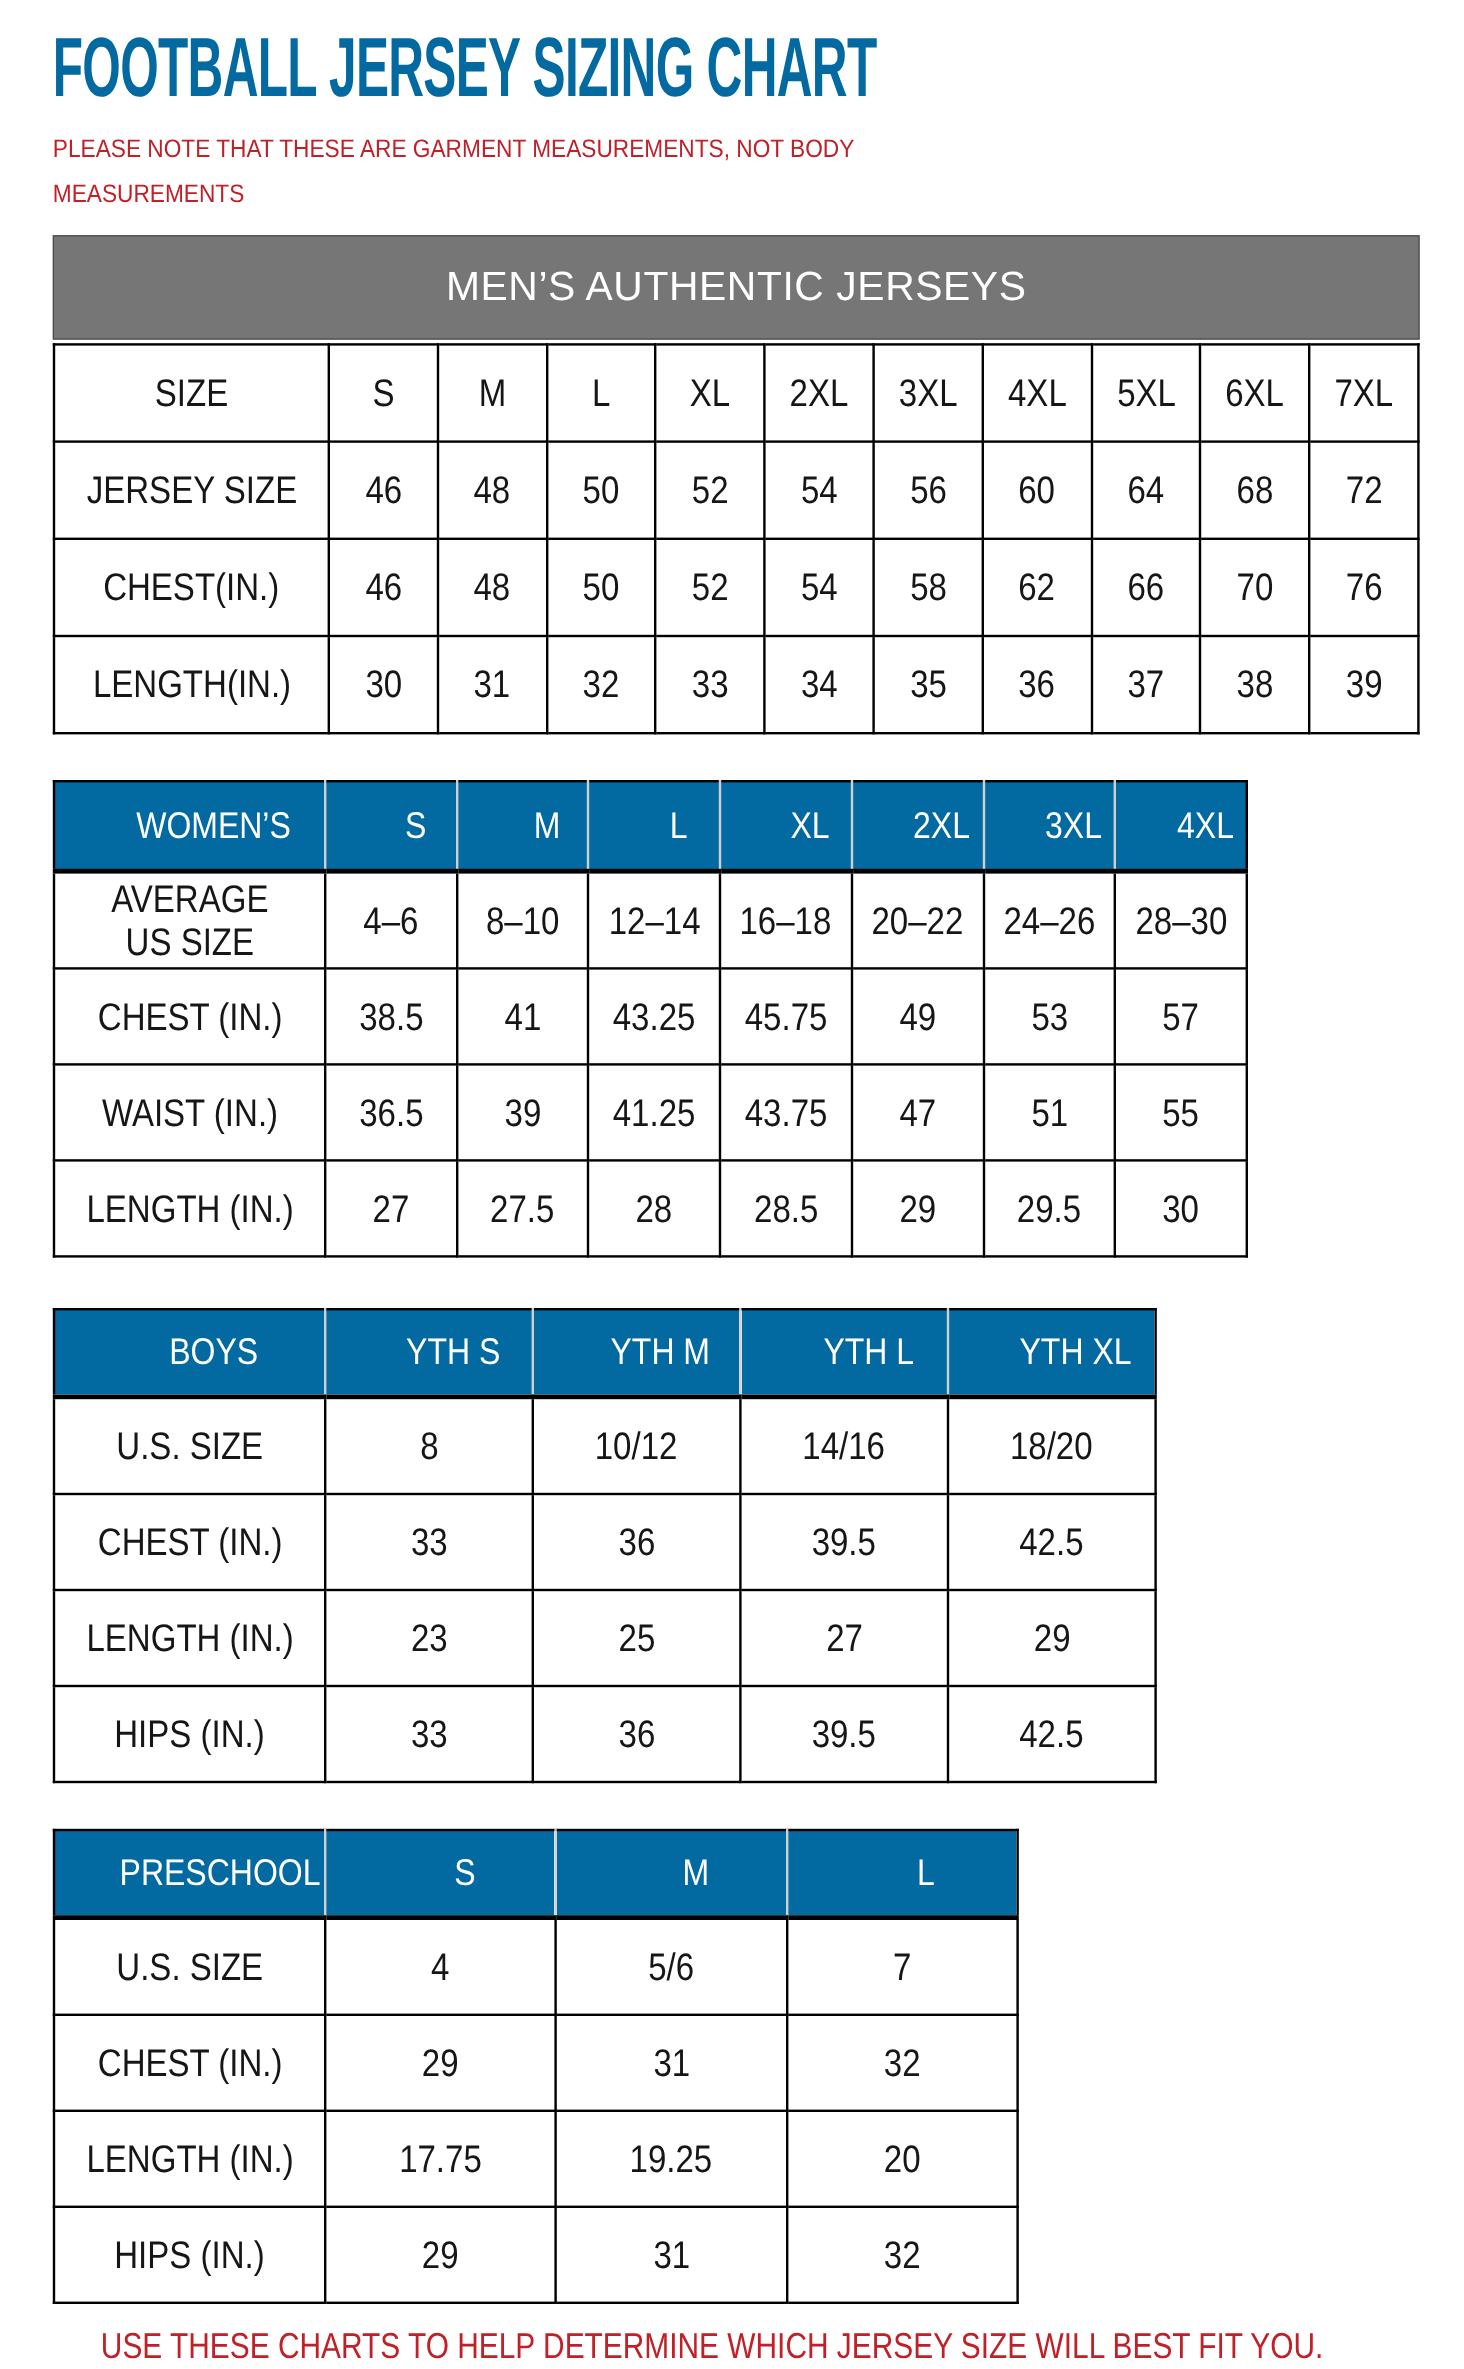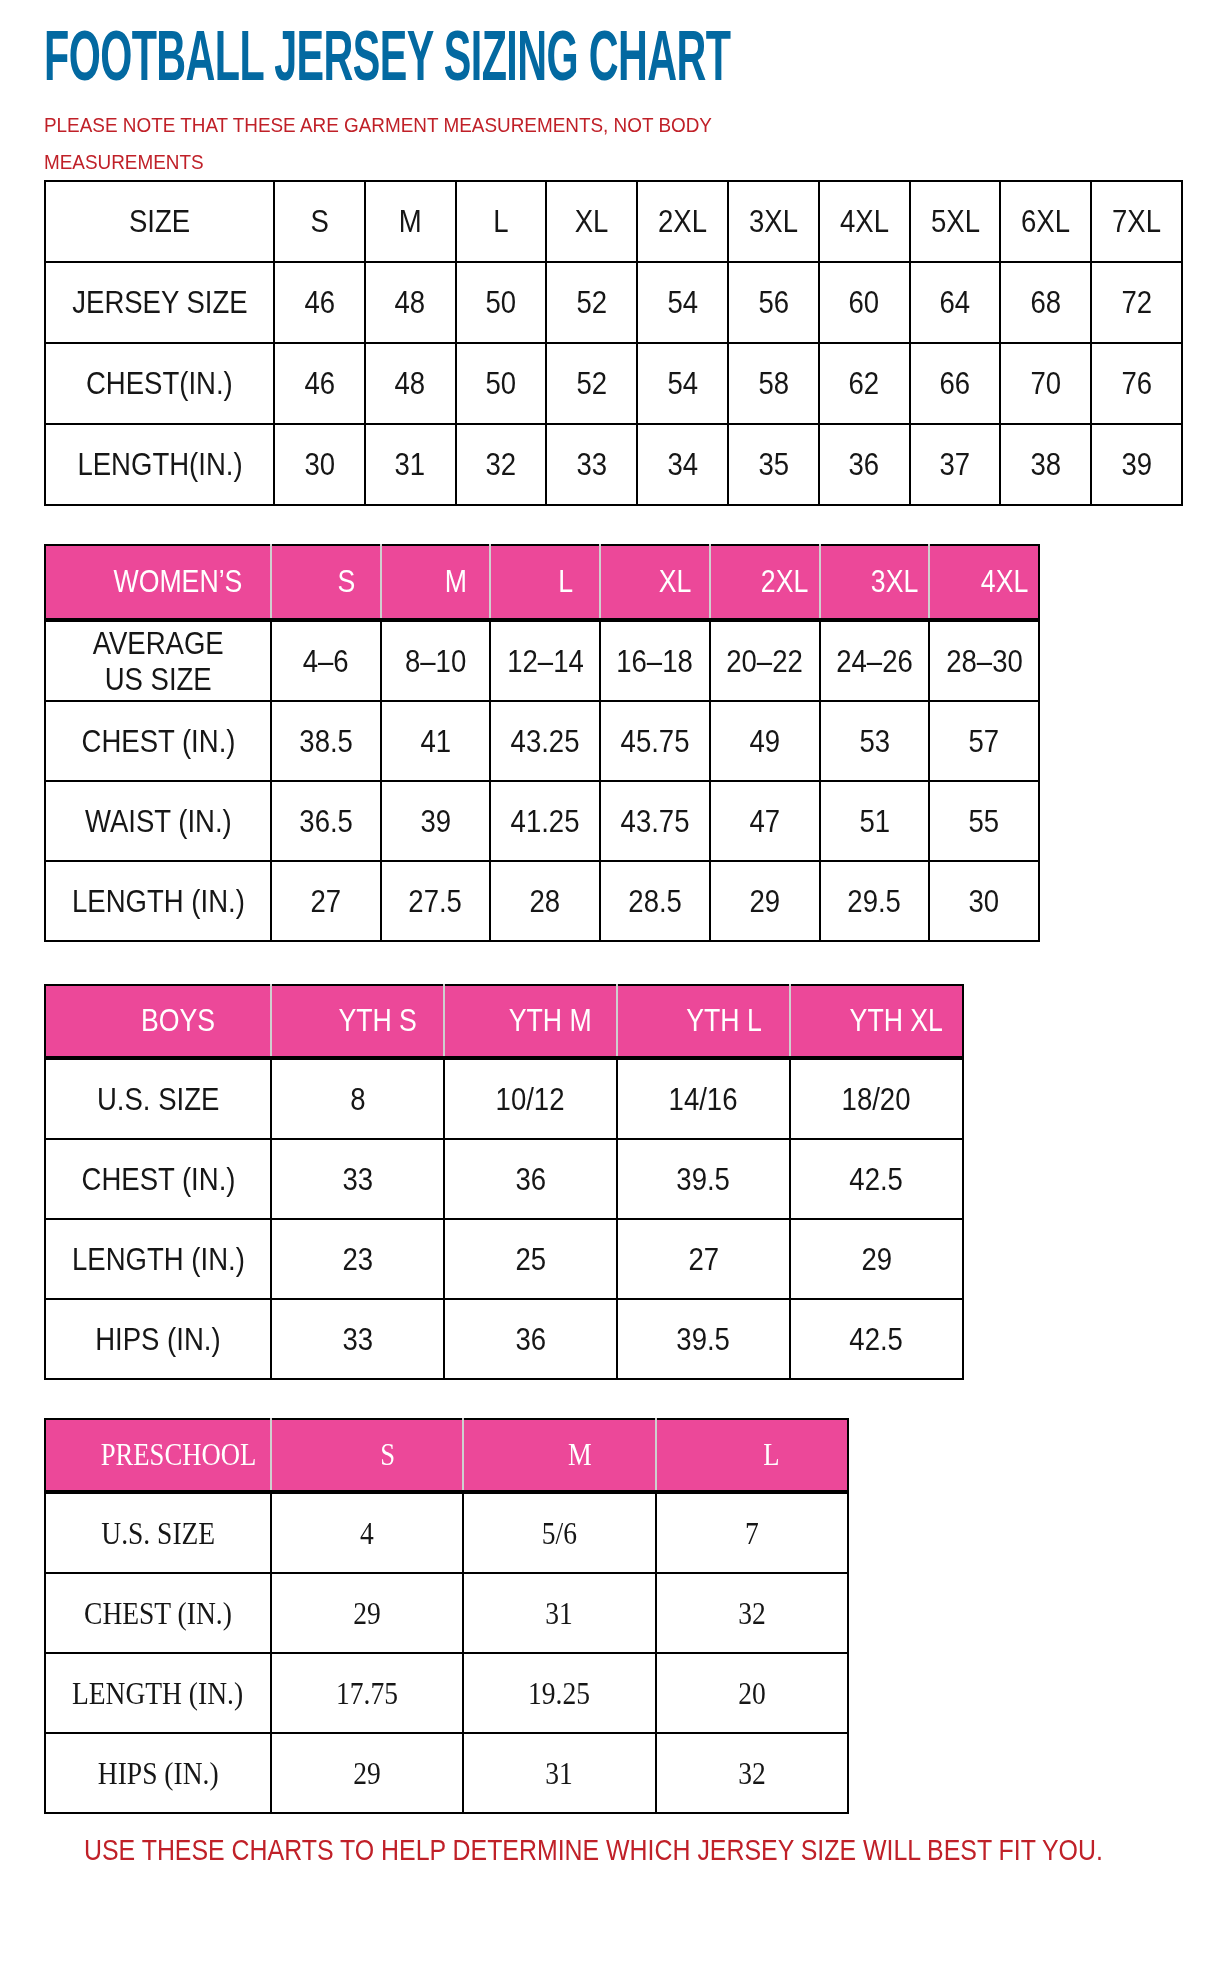--- a/index.html
+++ b/index.html
@@ -51,25 +51,25 @@
   .t-womens{width:996px;margin-top:38px;}
   .t-womens col.c0{width:226px;}
   .t-womens td{height:78px;}
 
   .t-boys{width:920px;margin-top:42px;}
   .t-boys col.c0{width:226px;}
   .t-boys td{height:78px;}
 
   .t-preschool{width:805px;margin-top:38px;}
   .t-preschool col.c0{width:226px;}
-  .t-preschool td{height:78px;font-family:Liberation Serif, serif;}
+  .t-preschool td{height:78px;}
 
   
   .sizing-table tr.header-row td{
-    background:#ec4899;color:#ffffff;
+    background:#0369a1;color:#ffffff;
     border-top:2px solid #000;border-bottom:4px solid #000;
     border-right:2px solid #cfcfcf;border-left:none;
     font-size:31px;
     padding-left:40px;
   }
   .sizing-table tr.header-row td:first-child{border-left:2px solid #000;}
   .sizing-table tr.header-row td:last-child{border-right:2px solid #000;}
   .t-womens tr.header-row td{height:72px;}
   .t-boys tr.header-row td{height:70px;}
   .t-preschool tr.header-row td{height:70px;}
@@ -77,20 +77,23 @@
 </head>
 <body>
 
 <div class="page">
 
   <h1 class="title"><span class="tscale">FOOTBALL JERSEY SIZING CHART</span></h1>
 
   <div class="note note-top"><span class="nscale">PLEASE NOTE THAT THESE ARE GARMENT MEASUREMENTS, NOT BODY
 MEASUREMENTS</span></div>
 
+  <div class="banner">
+      <span>MEN’S AUTHENTIC JERSEYS</span>
+    </div>
 
   <table class="sizing-table t-mens">
     <colgroup>
         <col class="c0">
       </colgroup>
   <tbody>
         <tr class="data-row">
           <td class="label-cell"><span class="cx">SIZE</span></td>
           <td class="value-cell"><span class="cx">S</span></td>
           <td class="value-cell"><span class="cx">M</span></td>

